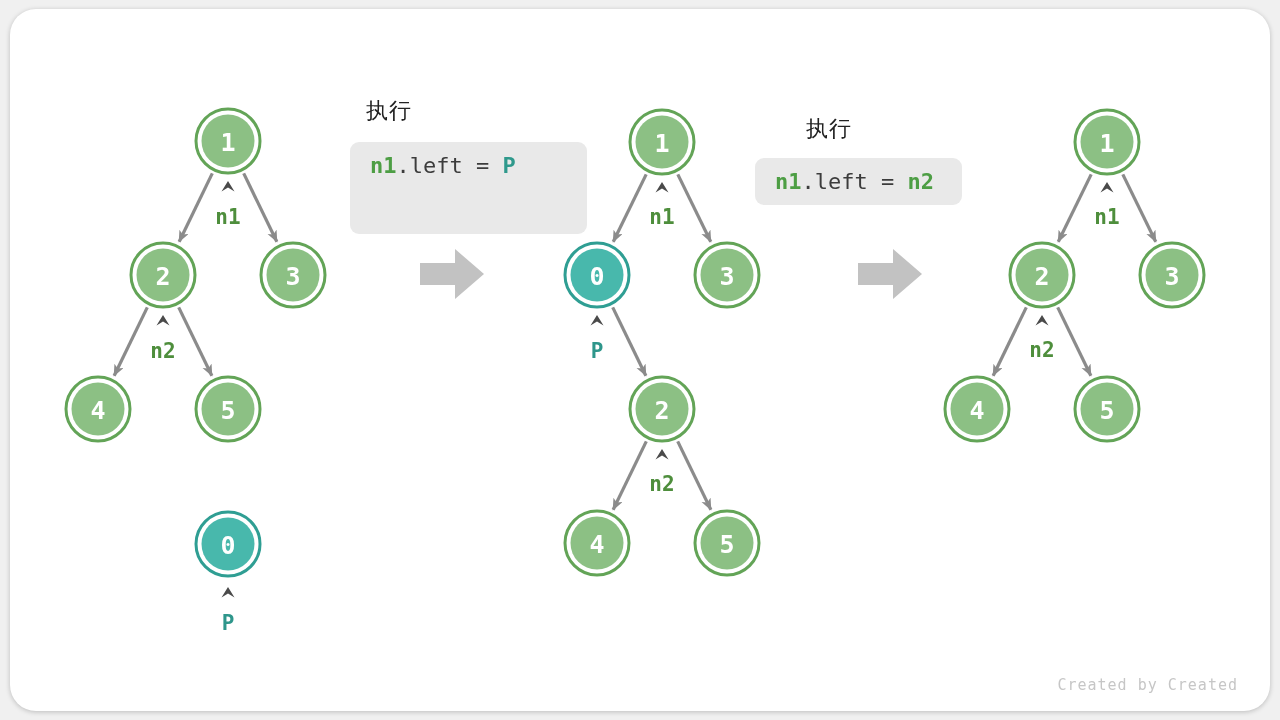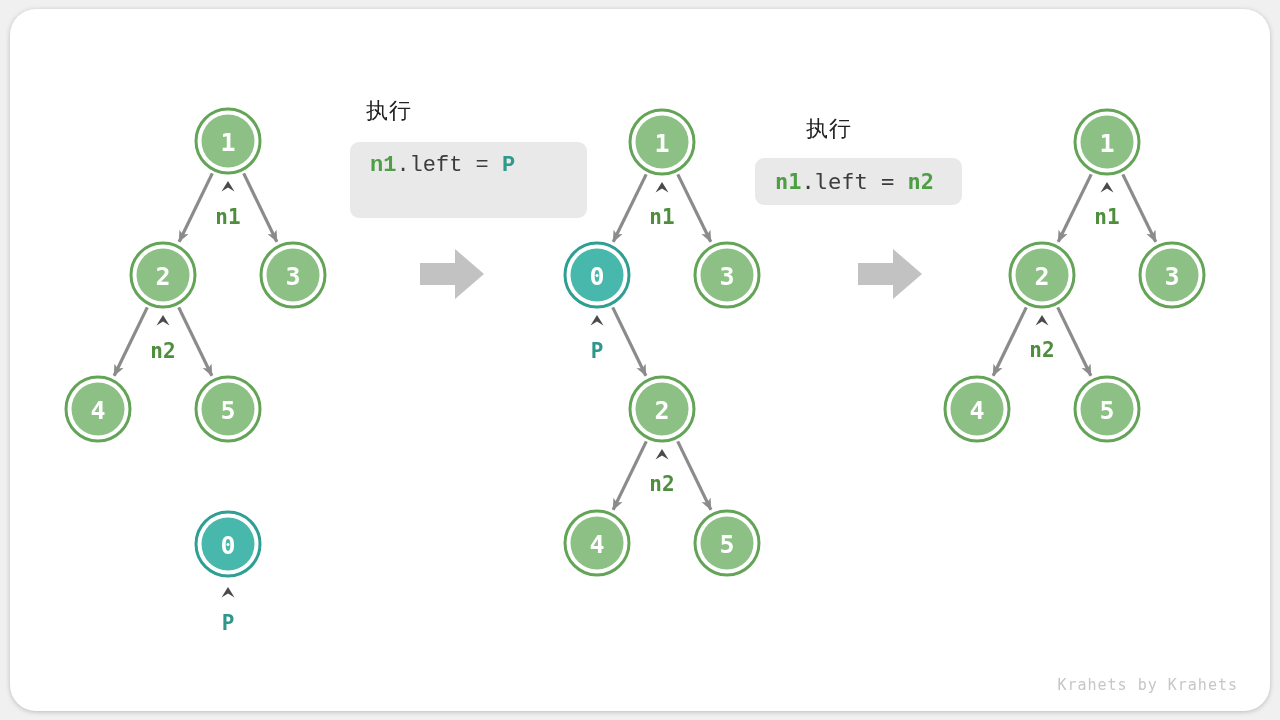--- a/index.html
+++ b/index.html
@@ -183,25 +183,25 @@
       <text x="1107" y="217" text-anchor="middle" dominant-baseline="central" class="pointer-text green">n1</text>
       <path d="M -6.5 4.5 L 0 -6 L 6.5 4.5 L 0 0.5 Z" fill="#4a4a4a" transform="translate(1042,321)"></path>
       <text x="1042" y="350" text-anchor="middle" dominant-baseline="central" class="pointer-text green">n2</text>
     </g>
     <polygon points="420,263 455,263 455,249 484,274 455,299 455,285 420,285" fill="#c2c2c2"></polygon>
     <polygon points="858,263 893,263 893,249 922,274 893,299 893,285 858,285" fill="#c2c2c2"></polygon>
   </svg>
 
 <div class="step">
   <div class="exec-label" id="exec0" style="left: 366px; top: 96px;">执行</div>
-  <div class="code-box" id="codebox0" style="left: 350px; top: 142px; width: 237px; height: 76px; font-family: Liberation Mono, monospace;">
+  <div class="code-box" id="codebox0" style="left: 350px; top: 142px; width: 237px; height: 92px;">
       <div class="code-line"><span class="c-green">n1</span><span class="c-plain">.left = </span><span class="c-teal">P</span></div>
     </div>
 </div>
 
 <div class="step">
   <div class="exec-label" id="exec1" style="left: 806px; top: 114px;">执行</div>
   <div class="code-box" id="codebox1" style="left: 755px; top: 158px; width: 207px; height: 47px;">
       <div class="code-line"><span class="c-green">n1</span><span class="c-plain">.left = </span><span class="c-green">n2</span></div>
     </div>
 </div>
 
-<div class="credit">Krahets by Krahets</div>
+<div class="credit">Created by Created</div>
 
 </body></html>

